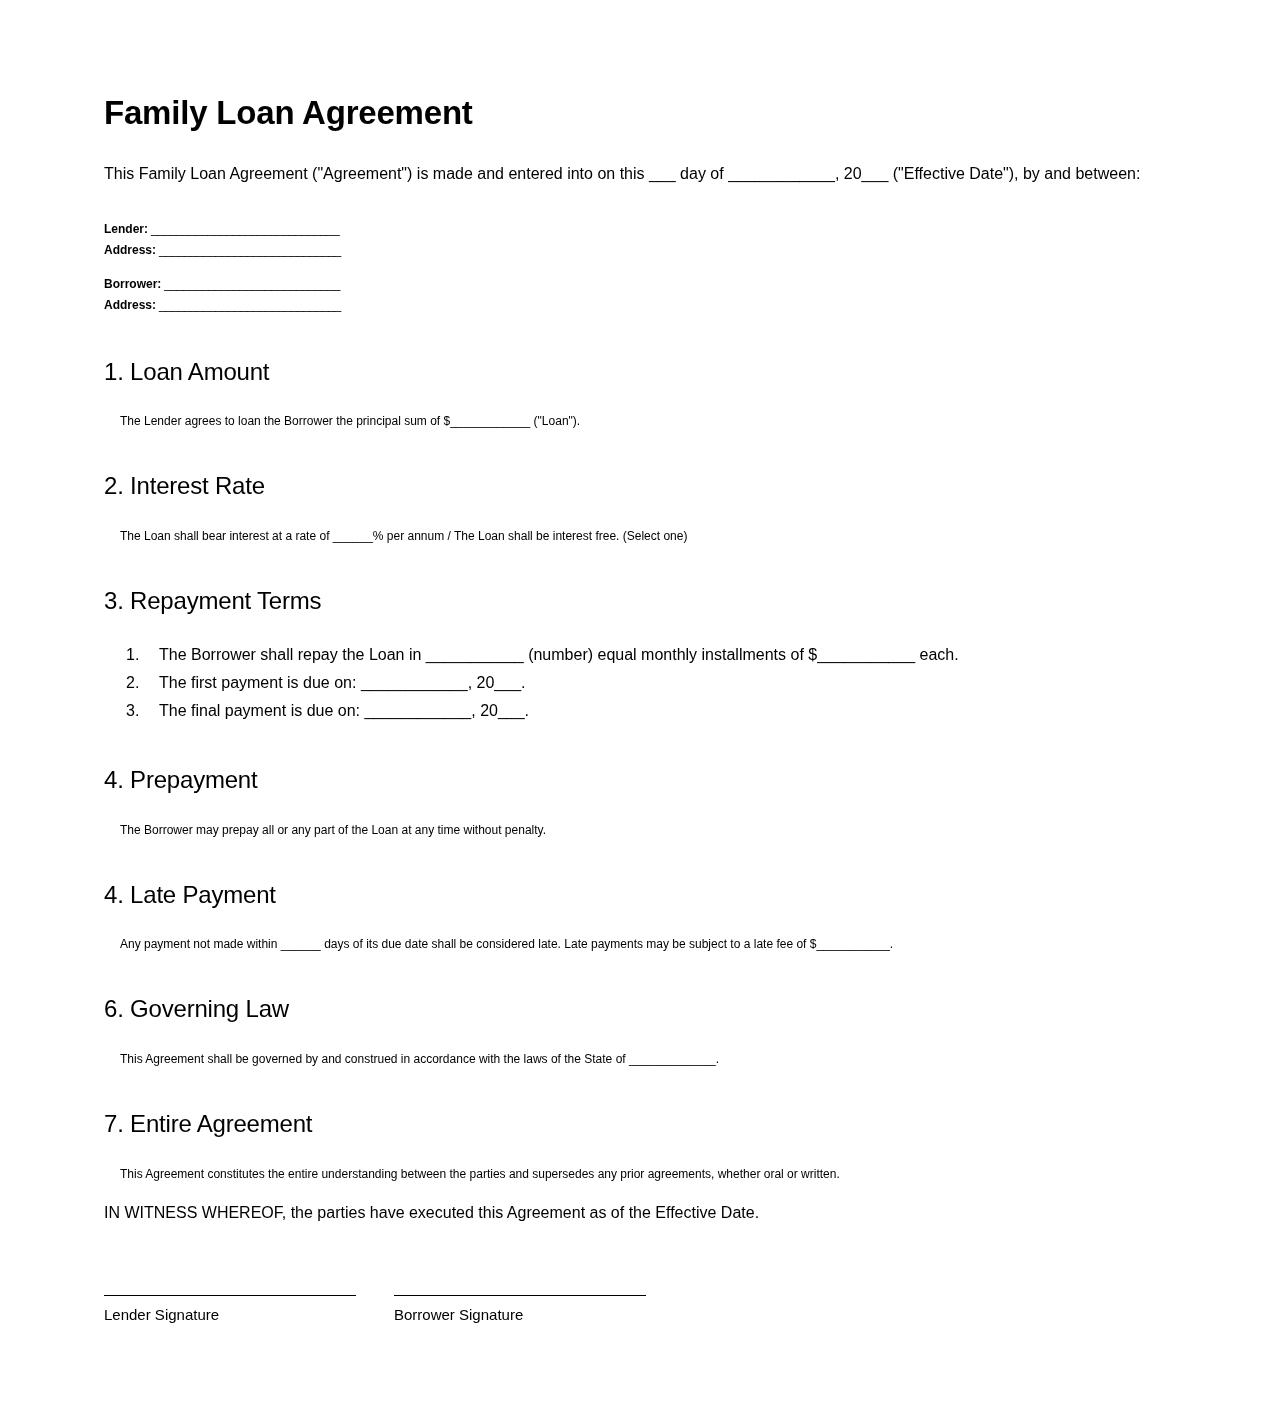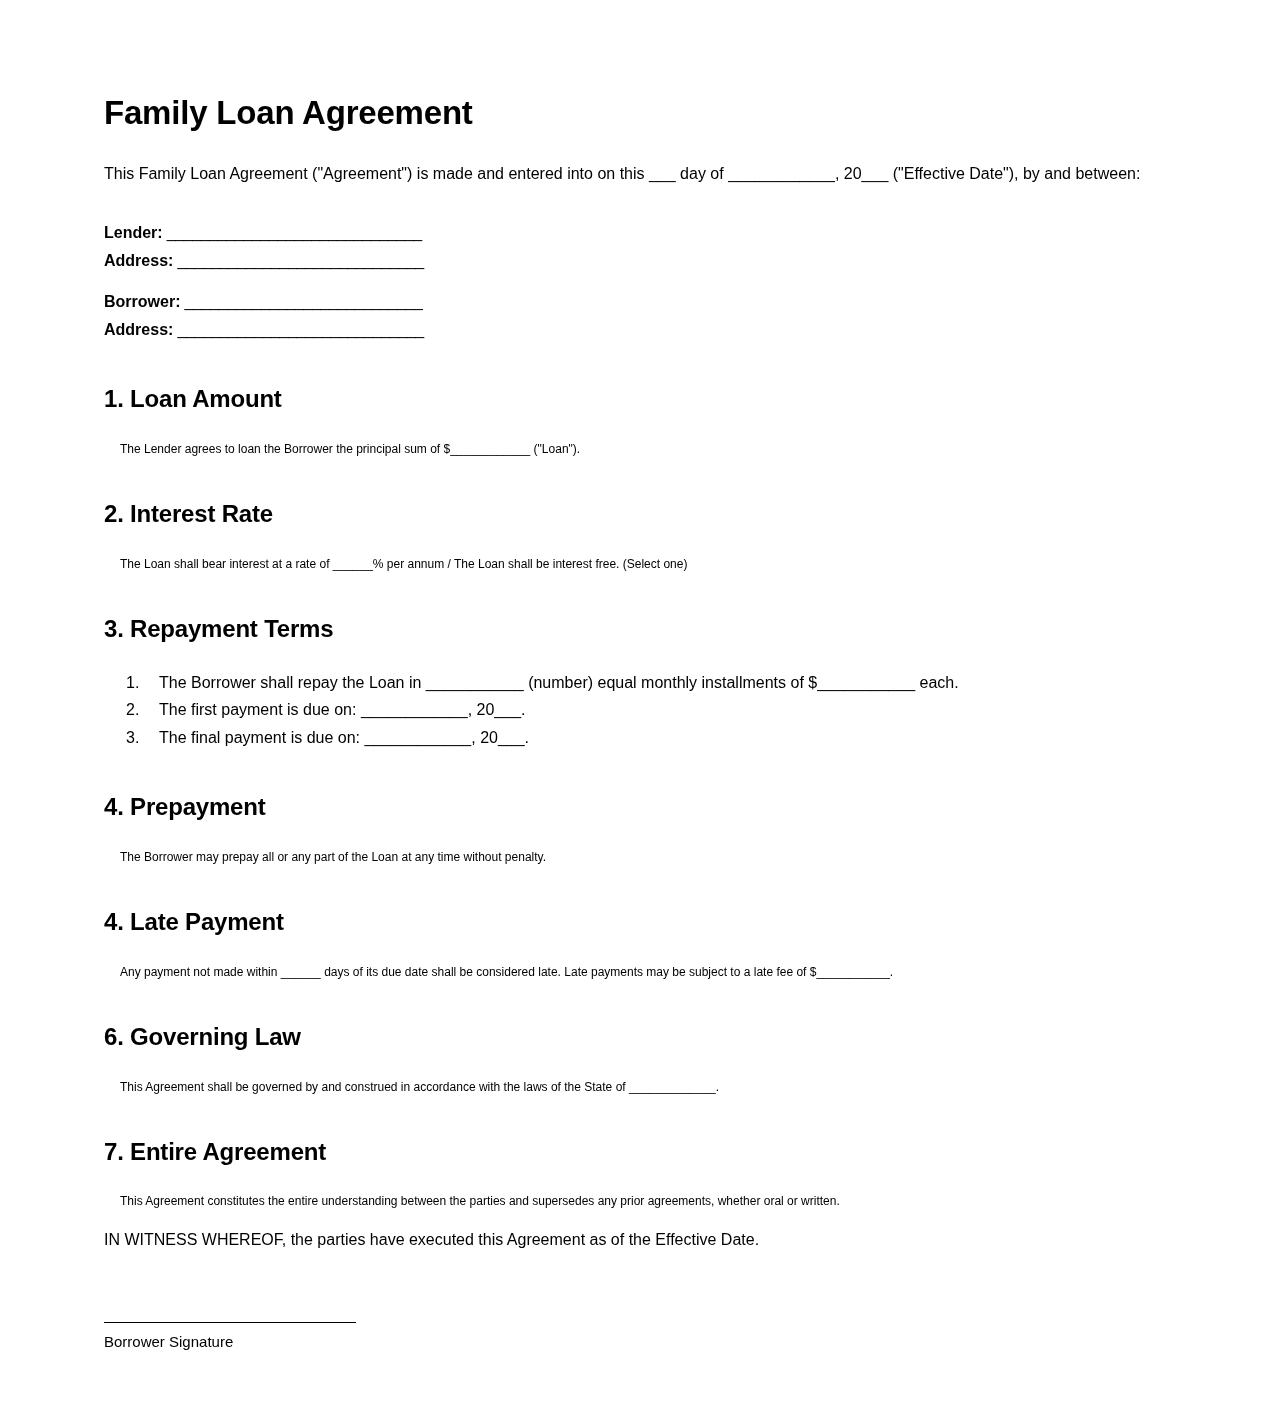--- a/index.html
+++ b/index.html
@@ -30,37 +30,37 @@
   }
   .intro {
     font-size: 16px;
     line-height: 1.45;
     margin: 0 0 34px 0;
   }
   .party-block {
     margin: 0 0 22px 0;
   }
   .party-line {
-    font-size: 16px;
+    font-size: 12px;
     line-height: 1.72;
     white-space: nowrap;
   }
   .party-line .lbl {
     font-weight: bold;
   }
   .party-line .fill {
     font-weight: normal;
     letter-spacing: -0.4px;
   }
   .gap {
     height: 14px;
   }
   h2.section-heading {
     font-size: 24px;
-    font-weight: bold;
+    font-weight: normal;
     line-height: 1.2;
     margin: 42px 0 26px 0;
     letter-spacing: -0.2px;
   }
   p.body-text {
     font-size: 12px;
     line-height: 1.5;
     margin: 16px;
   }
   ol.terms-list {
@@ -146,17 +146,21 @@
   <p class="body-text">This Agreement shall be governed by and construed in accordance with the laws of the State of _____________.</p>
 
   <h2 class="section-heading">7. Entire Agreement</h2>
   <p class="body-text">This Agreement constitutes the entire understanding between the parties and supersedes any prior agreements, whether oral or written.</p>
 
   <p class="witness">IN WITNESS WHEREOF, the parties have executed this Agreement as of the Effective Date.</p>
 
   <div class="signature-row">
     <div class="sig-col">
       <div class="sig-line"></div>
+      <div class="sig-label">Lender Signature</div>
+    </div>
+    <div class="sig-col">
+      <div class="sig-line"></div>
       <div class="sig-label">Borrower Signature</div>
     </div>
   </div>
 
 </div>
 
 </body></html>

